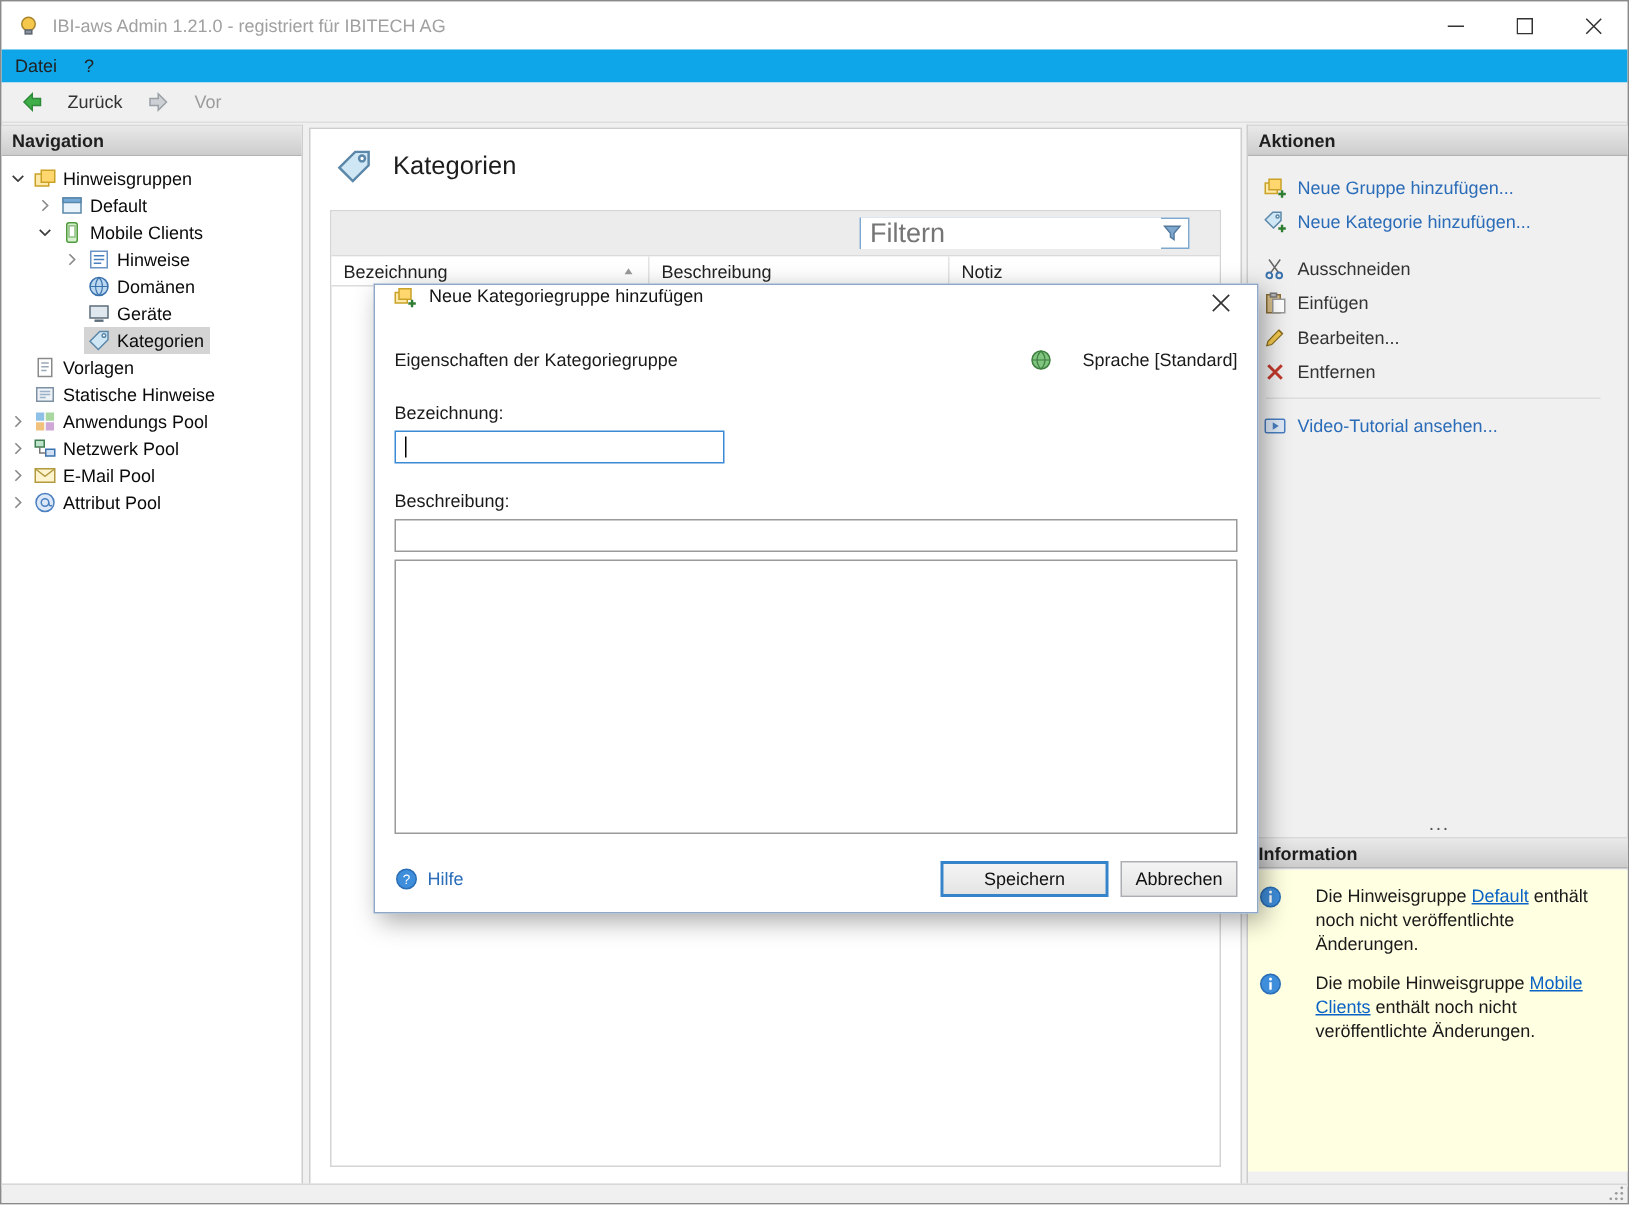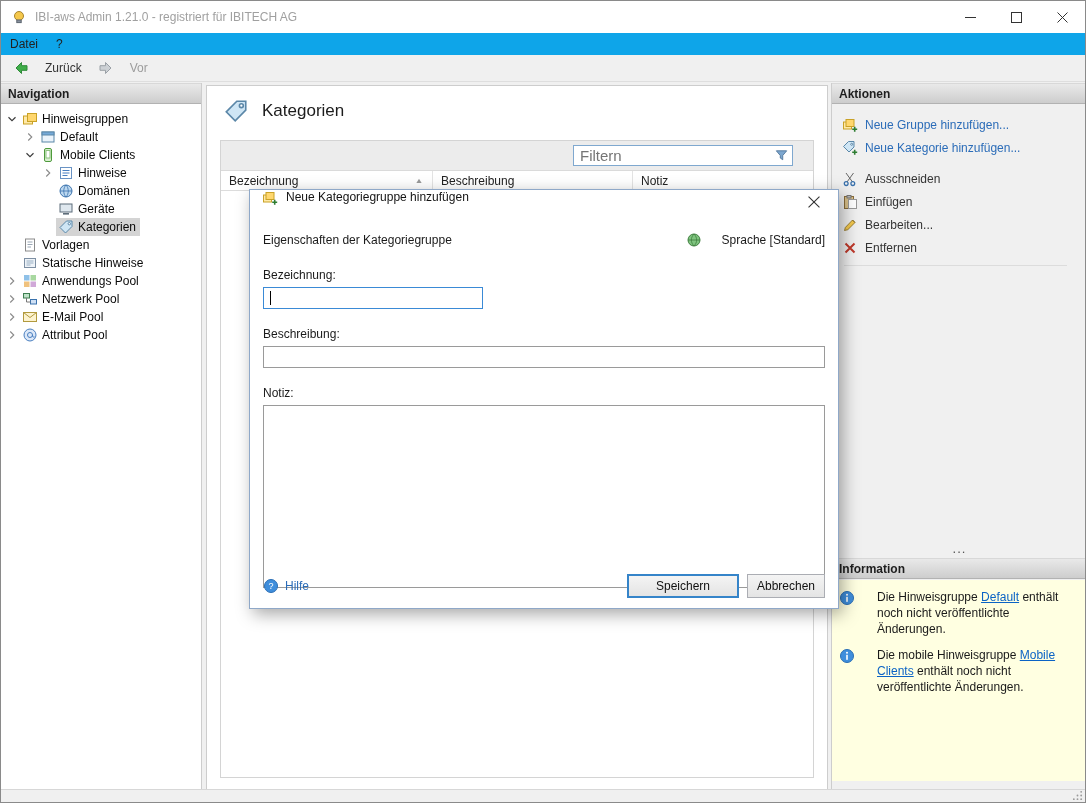--- a/index.html
+++ b/index.html
@@ -35,21 +35,21 @@
   .ic svg{display:block;width:100%;height:100%}
   .ic.big{width:26px;height:26px}
 
   
   .content-pane{position:absolute;left:205px;top:84px;width:622px;height:706px;background:#fff;border:1px solid #cdcdcd}
   .content-title{display:flex;align-items:center;gap:13px;padding:12px 0 0 16px}
   .title-text{font-size:17px;color:#1c1c1c}
   .content-inner{position:absolute;top:54px;left:13px;right:13px;bottom:12px;border:1px solid #d4d4d4;background:#fff}
   .filter-bar{height:30px;background:#ececec;border-bottom:1px solid #dadada;display:flex;justify-content:flex-end;align-items:center;padding-right:20px}
   .filter-box{width:220px;height:21px;border:1px solid #7fa8cf;background:#fff;display:flex;align-items:center;padding-right:3px}
-  .filter-box input{flex:1;min-width:0;border:none;outline:none;font-size:15px;padding:0 6px;font-family:"Liberation Sans",sans-serif;color:#333}
+  .filter-box input{flex:1;min-width:0;border:none;outline:none;font-size:18px;padding:0 6px;font-family:"Liberation Sans",sans-serif;color:#333}
   .filter-box .ic{width:15px;height:15px}
   .table-header{display:flex;height:20px;border-bottom:1px solid #dcdcdc;font-size:12px;color:#222;background:#fff}
   .th{display:flex;align-items:center;padding:0 8px;border-right:1px solid #e3e3e3}
   .th0{width:212px}.th1{width:200px}.th2{flex:1;border-right:none}
   .ic.sort{width:10px;height:10px;margin-left:auto}
   .table-body{flex:1}
 
   
   .right-pane{position:absolute;left:830px;top:82px;width:256px;height:708px;background:#f0f0f0;border-left:1px solid #cdcdcd}
   .actions-list{padding:9px 6px 0 10px;font-size:12px}
@@ -450,20 +450,29 @@
         </div>
         <div class="act-row">
           <span class="ic">
             <svg viewBox="0 0 16 16">
               <path d="M3.5 3.5l9 9M12.5 3.5l-9 9" stroke="#c0392b" stroke-width="2"></path>
             </svg>
           </span>
           <span>Entfernen</span>
         </div>
         <div class="act-sep"></div>
+        <div class="act-row link">
+          <span class="ic">
+            <svg viewBox="0 0 16 16">
+              <rect x="1.5" y="3.5" width="13" height="9" rx="1" fill="#dfeaf8" stroke="#4a7fc0"></rect>
+              <path d="M6.5 5.5l4 2.5-4 2.5z" fill="#4a7fc0"></path>
+            </svg>
+          </span>
+          <span>Video-Tutorial ansehen...</span>
+        </div>
       </div>
     <div class="more-dots">...</div>
     <div class="pane-header info-hdr">Information</div>
     <div class="info-panel">
         <div class="info-msg">
           <span class="ic">
             <svg viewBox="0 0 16 16">
               <circle cx="8" cy="8" r="6.5" fill="#3f8edc" stroke="#2a6eb5"></circle>
               <rect x="7.2" y="6.8" width="1.6" height="5" fill="#fff"></rect>
               <circle cx="8" cy="4.7" r="1" fill="#fff"></circle>
@@ -530,21 +539,20 @@
           <span>Sprache [Standard]</span>
         </span>
       </div>
       <div class="fld-label first">Bezeichnung:</div>
       <div class="inp-wrap">
         <input class="inp-short" value="" style="">
         <span class="caret"></span>
       </div>
       <div class="fld-label">Beschreibung:</div>
       <input class="inp-full" value="" style="">
-      <div class="fld-label">Notiz:</div>
       <textarea style=""></textarea>
     </div>
     <div class="dlg-footer">
       <span class="help">
         <span class="ic">
             <svg viewBox="0 0 16 16">
               <circle cx="8" cy="8" r="6.5" fill="#3f8edc" stroke="#2a6eb5"></circle>
               <text x="8" y="11.3" text-anchor="middle" font-size="9" fill="#fff">?</text>
             </svg>
           </span>

